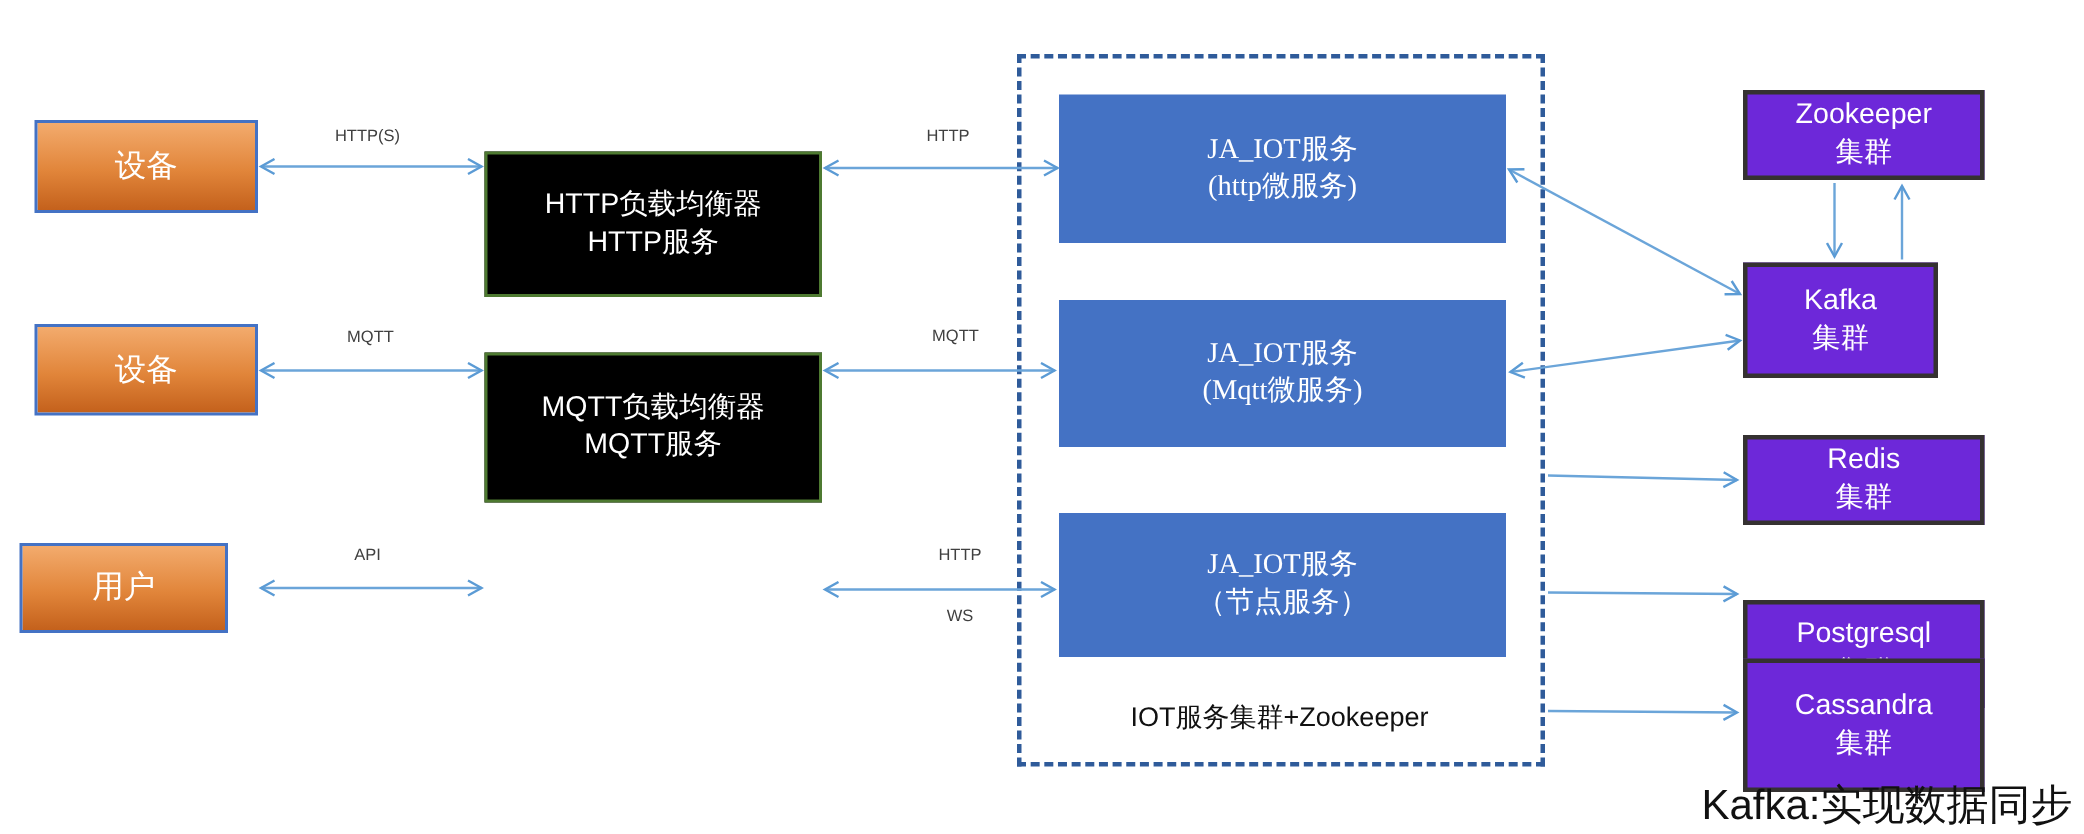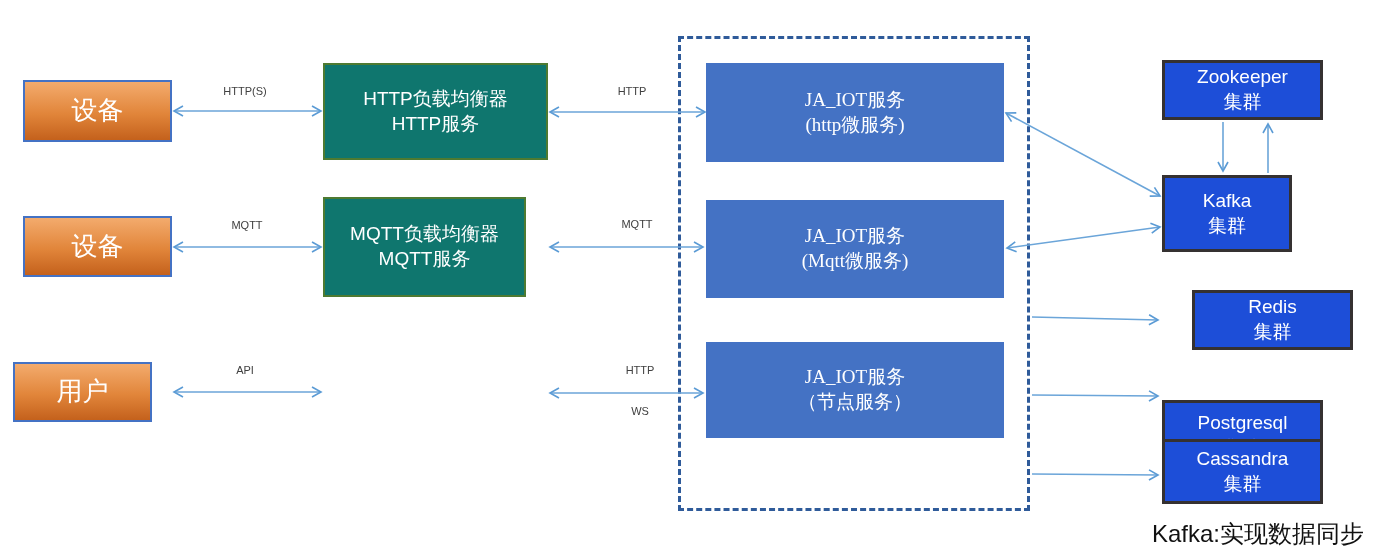--- a/index.html
+++ b/index.html
@@ -7,45 +7,45 @@
     position:relative;width:1389px;height:556px;background:#ffffff;overflow:hidden;
     font-family:"Liberation Sans","DejaVu Sans",sans-serif;
   }
   .edges{position:absolute;left:0;top:0;z-index:3;pointer-events:none;}
   .node{
     position:absolute;z-index:2;display:flex;align-items:center;justify-content:center;
     text-align:center;color:#ffffff;white-space:pre-line;line-height:1.3;box-sizing:border-box;
   }
   .node.orange{
     background:linear-gradient(180deg,#f3ab6d 0%,#e1853a 55%,#c4611c 100%);
-    border:2px solid #4472c4;font-size:26px;
+    border:2px solid #4472c4;font-size:21px;
   }
   .node.green{
-    background:#0f766e;border:2px solid #4e7a31;font-size:19px;
+    background:#000000;border:2px solid #4e7a31;font-size:19px;margin-top:38px;
   }
   .node.blue{
     background:#4472c4;border:none;font-size:19px;font-family:Liberation Serif, serif;
   }
   .node.gray{
-    background:#1d4ed8;border:3px solid #353131;font-size:19px;
+    background:#6d28d9;border:3px solid #353131;font-size:19px;
   }
   .dashed-container{
     position:absolute;left:678px;top:36px;width:352px;height:475px;z-index:1;
     border:3px dashed #2f5b9a;box-sizing:border-box;
   }
   .edge-label{
     position:absolute;z-index:4;transform:translateX(-50%);
     color:#404040;font-size:11px;white-space:nowrap;
   }
   .caption{
     position:absolute;z-index:4;transform:translateX(-50%);
     color:#111111;white-space:nowrap;
   }
   .caption.cluster{font-size:18px;}
-  .caption.note{font-size:24px;}
+  .caption.note{font-size:28px;}
 </style>
 </head>
 <body>
 
 <div class="canvas">
 
   <div class="dashed-container"></div>
 
   <svg class="edges" width="1389" height="556" viewBox="0 0 1389 556">
     <defs>
@@ -69,44 +69,45 @@
       <line x1="1268" y1="173" x2="1268" y2="124" marker-end="url(#ah)"></line>
     </g>
   </svg>
 
   <div class="node orange" style="left:23px;top:80px;width:149px;height:62px;">设备</div>
   <div class="node orange" style="left:23px;top:216px;width:149px;height:61px;">设备</div>
   <div class="node orange" style="left:13px;top:362px;width:139px;height:60px;">用户</div>
 
   <div class="node green" style="left:323px;top:63px;width:225px;height:97px;">HTTP负载均衡器
 HTTP服务</div>
-  <div class="node green" style="left:323px;top:197px;width:203px;height:100px;">MQTT负载均衡器
+  <div class="node green" style="left:323px;top:197px;width:225px;height:100px;">MQTT负载均衡器
 MQTT服务</div>
 
   <div class="node blue" style="left:706px;top:63px;width:298px;height:99px;">JA_IOT服务
 (http微服务)</div>
   <div class="node blue" style="left:706px;top:200px;width:298px;height:98px;">JA_IOT服务
 (Mqtt微服务)</div>
   <div class="node blue" style="left:706px;top:342px;width:298px;height:96px;">JA_IOT服务
 （节点服务）</div>
 
   <div class="node gray" style="left:1162px;top:60px;width:161px;height:60px;">Zookeeper
 集群</div>
   <div class="node gray" style="left:1162px;top:175px;width:130px;height:77px;">Kafka
 集群</div>
-  <div class="node gray" style="left:1162px;top:290px;width:161px;height:60px;margin-left:30px;">Redis
+  <div class="node gray" style="left:1162px;top:290px;width:161px;height:60px;">Redis
 集群</div>
   <div class="node gray" style="left:1162px;top:358px;width:161px;height:72px;margin-top:42px;">Postgresql
 集群</div>
-  <div class="node gray" style="left:1162px;top:439px;width:161px;height:65px;">Cassandra
+  <div class="node gray" style="left:1162px;top:439px;width:161px;height:89px;">Cassandra
 集群</div>
 
   <div class="edge-label" style="left:245px;top:85px;">HTTP(S)</div>
   <div class="edge-label" style="left:632px;top:85px;">HTTP</div>
   <div class="edge-label" style="left:247px;top:219px;">MQTT</div>
   <div class="edge-label" style="left:637px;top:218px;">MQTT</div>
   <div class="edge-label" style="left:245px;top:364px;text-align:right;">API</div>
   <div class="edge-label" style="left:640px;top:364px;">HTTP</div>
   <div class="edge-label" style="left:640px;top:405px;">WS</div>
 
+  <div class="caption cluster" style="left:853px;top:466px;">IOT服务集群+Zookeeper</div>
   <div class="caption note" style="left:1258px;top:518px;">Kafka:实现数据同步</div>
 
 </div>
 
 </body></html>

